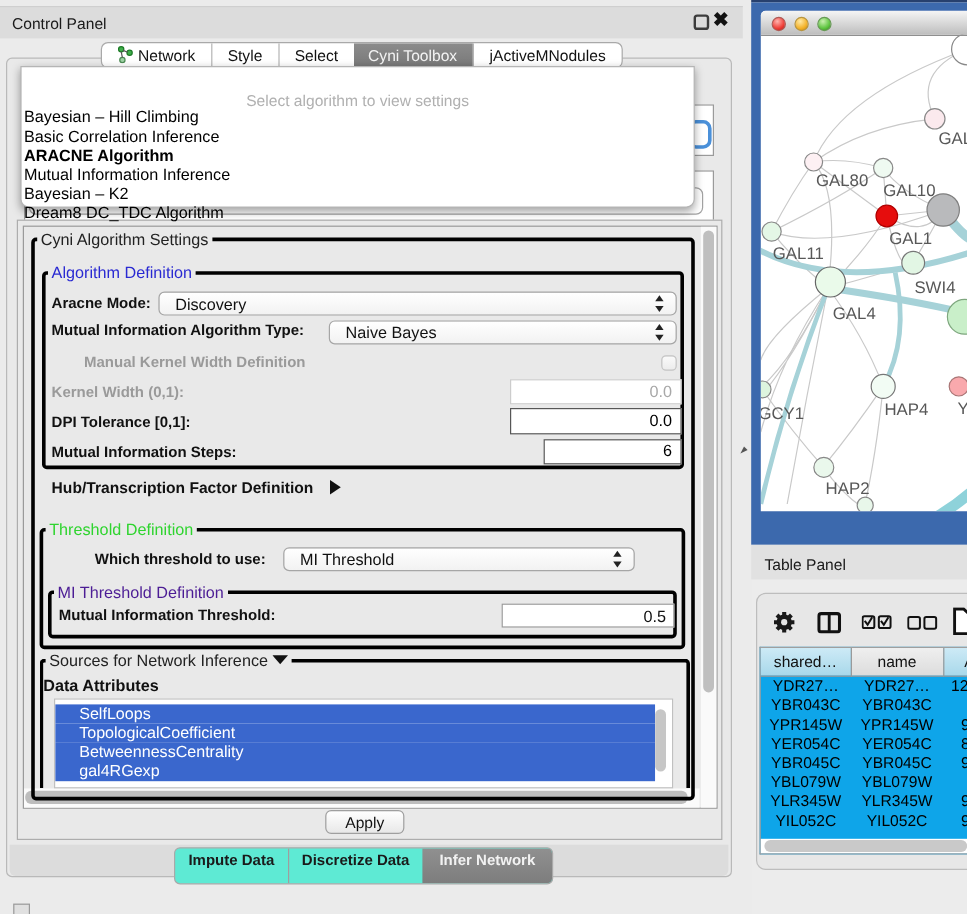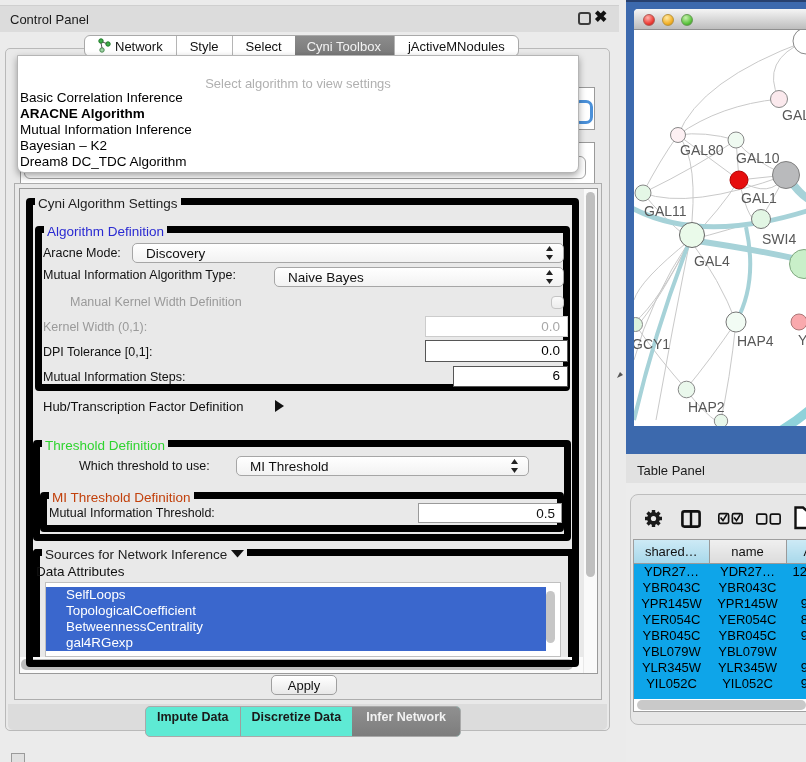--- a/index.html
+++ b/index.html
@@ -31,23 +31,23 @@
 
 
 #innerpanel { left:14px; top:183px; width:588px; height:517px; border:1px solid #adadad; background:#e9e9e9; }
 #scrollpane { left:19px; top:188px; width:579px; height:486px; border:1px solid #9a9a9a; background:#e9e9e9; }
 #vscroll { left:584px; top:189px; width:13px; height:484px; background:#fafafa; }
 #vthumb { left:586px; top:192px; width:9px; height:385px; background:#bfbfbf; border-radius:5px; }
 #hscroll { left:20px; top:657px; width:563px; height:16px; background:#fbfbfb; }
 #hthumb { left:21px; top:659px; width:552px; height:11px; background:#bdbdbd; border-radius:5px; }
 
 
-.group { position:absolute; border:7px solid #000000; border-radius:4px;padding-left:44px; }
+.group { position:absolute; border:3px solid #000000; border-radius:4px;padding-left:44px; }
 .gtitle { position:absolute; top:-9px; left:2px; background:#e9e9e9; padding:0 3px; font-size:13.5px; white-space:nowrap; }
-label.b { font-weight:normal; font-size:12.5px; color:#111; position:absolute; }
+label.b { font-weight:bold; font-size:12.5px; color:#111; position:absolute; }
 label.dis { color:#9a9a9a; }
 .combo { position:absolute; background:linear-gradient(#ffffff,#f2f2f2); border:1px solid #a6a6a6; border-radius:5px; font-size:13.5px; line-height:19px; padding-left:13px; color:#111; }
 .combo .arr { position:absolute; right:7px; top:0; height:100%; width:12px; }
 .arr svg { position:absolute; top:50%; left:0; transform:translateY(-50%); }
 .field { position:absolute; background:#fff; text-align:right; font-size:13.5px; }
 .f-dis { border:1px solid #cccccc; color:#a8a8a8; }
 .f-en  { border:1.5px solid #565656; color:#000; }
 .checkbox { position:absolute; width:13px; height:13px; border:1px solid #c4c4c4; border-radius:4px; background:linear-gradient(#fafafa,#ececec); }
 
 
@@ -147,21 +147,21 @@
   <span class="gtitle" style="color:#2fd42f;">Threshold Definition</span>
 </div>
 <label class="b" style="left:79px; top:459px;">Which threshold to use:</label>
 <div class="combo" style="left:236px; top:456px; width:293px; height:20px;">MI Threshold<span class="arr">
       <svg width="11" height="16" viewBox="0 0 11 16">
         <path d="M5.5 1 L9 6 H2 Z" fill="#222"></path>
         <path d="M5.5 15 L2 10 H9 Z" fill="#222"></path>
       </svg>
     </span></div>
 <div class="group" style="left:40px; top:492px; width:524px; height:40px;">
-  <span class="gtitle" style="color:#c2410c;">MI Threshold Definition</span>
+  <span class="gtitle" style="color:#4c1d95;">MI Threshold Definition</span>
 </div>
 <label class="b" style="left:49px; top:506px;">Mutual Information Threshold:</label>
 <div class="field" style="left:418px; top:503px; width:144px; height:20px; line-height:19px; padding-right:6px; border:1px solid #9a9a9a; color:#111;">0.5</div>
 
 <div class="group" style="left:33px; top:549px; width:542px; height:108px; border-bottom:none; border-radius:4px 4px 0 0;">
   <span class="gtitle" style="color:#222;">Sources for Network Inference <svg width="13" height="9" viewBox="0 0 13 9" style="vertical-align:1px;">
         <path d="M0 1 H13 L6.5 8.5 Z" fill="#111"></path>
       </svg></span>
 </div>
 <label class="b" style="left:36px; top:564px; font-size:13.5px;">Data Attributes</label>
@@ -191,20 +191,21 @@
 </div>
 
 <div class="abs" id="bottabs">
   <div class="tab">Impute Data</div>
   <div class="tab">Discretize Data</div>
   <div class="tab sel" style="padding:0 14px;">Infer Network</div>
 </div>
 
 <div class="abs" id="popup">
   <div class="hint">Select algorithm to view settings</div>
+  <div class="item">Bayesian – Hill Climbing</div>
   <div class="item">Basic Correlation Inference</div>
   <div class="item" style="font-weight:bold;">ARACNE Algorithm</div>
   <div class="item">Mutual Information Inference</div>
   <div class="item">Bayesian – K2</div>
   <div class="item">Dream8 DC_TDC Algorithm</div>
 </div>
 
 <div class="abs" style="left:11px; top:753px; width:14px; height:12px; border:1px solid #9a9a9a; background:#e0e0e0;"></div>
 
 <svg class="abs" style="left:616px; top:371px;" width="8" height="8" viewBox="0 0 8 8">

